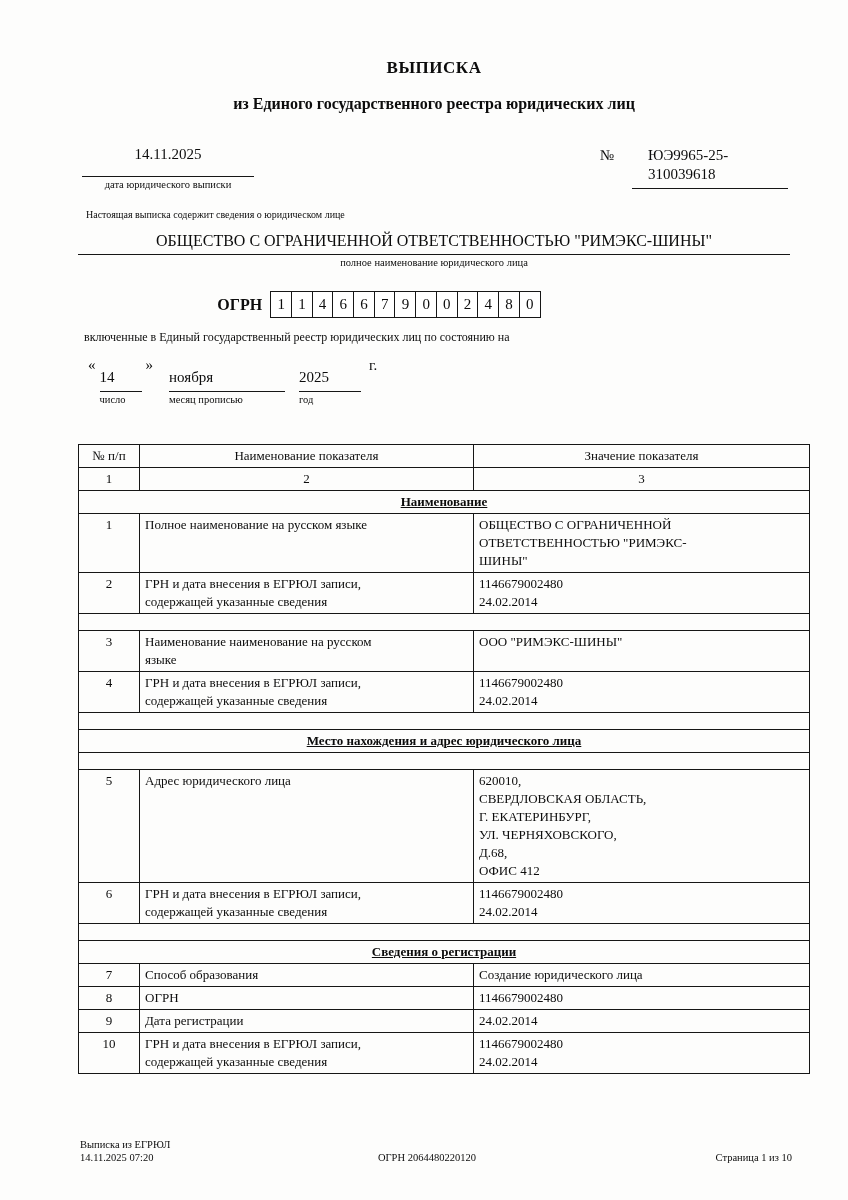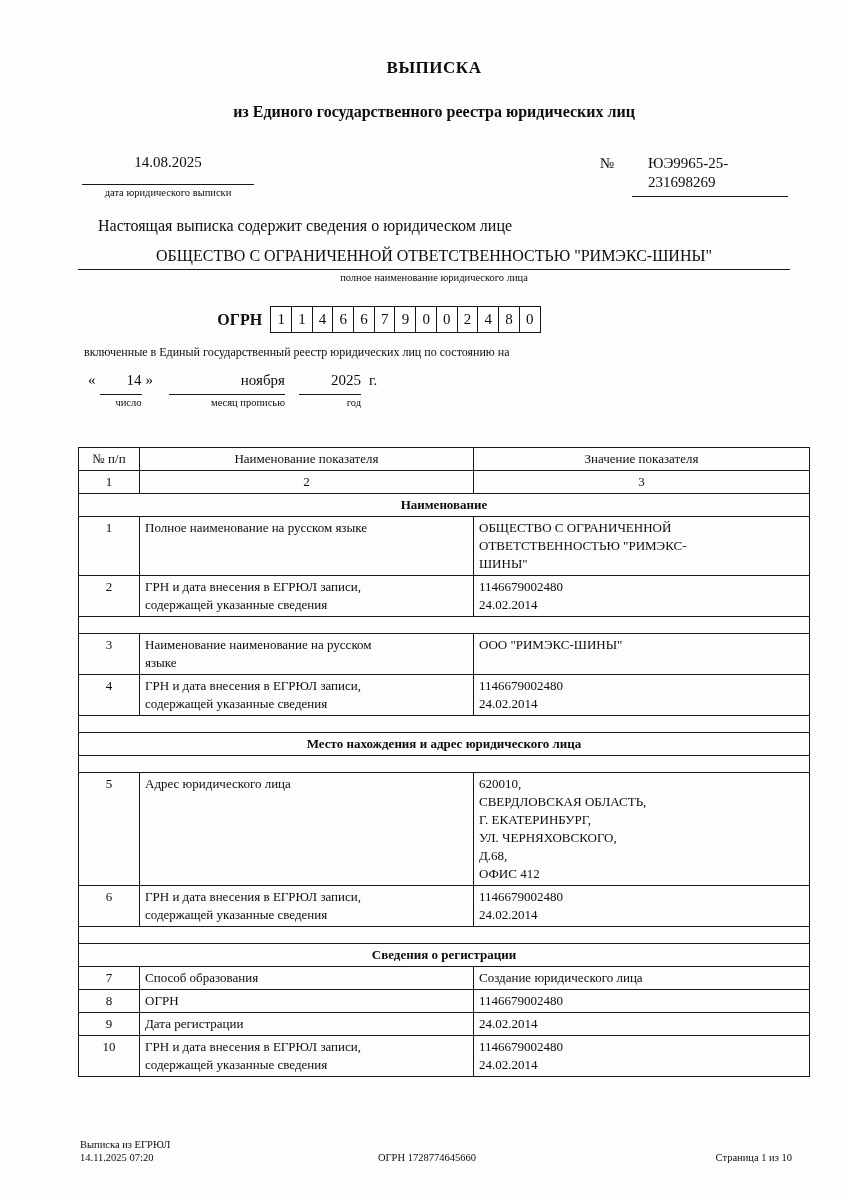--- a/index.html
+++ b/index.html
@@ -16,39 +16,39 @@
     background:#fdfdfc;
     overflow:hidden;
   }
   .content{padding:58px 58px 16px 78px;}
 
   
   .doc-title{
     text-align:center;font-weight:bold;font-size:17px;letter-spacing:.5px;
   }
   .doc-subtitle{
-    text-align:center;font-weight:bold;font-size:16px;margin-top:25px;
+    text-align:center;font-weight:bold;font-size:16px;margin-top:17px;
   }
 
   
   .meta-row{
     display:flex;justify-content:space-between;align-items:flex-start;
     margin-top:33px;
   }
   .date-block{margin-left:4px;width:172px;text-align:center;}
   .date-value{font-size:15px;padding-bottom:13px;}
   .rule{border-bottom:1.4px solid #161616;}
   .small-caption{font-size:10.5px;padding-top:2px;}
 
   .number-block{display:flex;gap:18px;margin-right:2px;}
   .number-sign{font-size:15px;padding-top:1px;}
   .number-lines{width:140px;padding-left:16px;padding-bottom:4px;font-size:15px;line-height:19px;}
 
   
-  .intro-line{margin-top:19px;font-size:16px;margin-left:20px;}
+  .intro-line{margin-top:19px;font-size:10px;margin-left:8px;}
   .company-block{margin-top:12px;text-align:center;}
   .company-name{font-size:16px;padding-bottom:4px;}
   .company-caption{font-size:10.5px;padding-top:2px;}
 
   
   .ogrn-row{
     display:flex;justify-content:center;align-items:center;
     margin-top:23px;margin-right:110px;
   }
   .ogrn-label{font-weight:bold;font-size:16px;margin-right:8px;}
@@ -61,42 +61,42 @@
   .ogrn-box:first-child{margin-left:0;}
 
   .included-line{margin-top:12px;font-size:12px;margin-left:6px;}
 
   
   .date-words{
     display:flex;align-items:flex-start;margin-top:12px;margin-left:6px;
     font-size:15px;
   }
   .dw-quote{padding:0 4px;}
-  .dw-field{text-align:right;}
+  .dw-field{text-align:left;margin-top:12px;}
   .dw-field .dw-value{padding-bottom:5px;}
   .dw-day{width:42px;}
   .dw-month{width:116px;margin-left:12px;}
   .dw-year{width:62px;margin-left:14px;}
   .dw-suffix{margin-left:8px;}
 
   
   table.main{
     border-collapse:collapse;margin-top:39px;width:712px;
     font-size:13px;table-layout:fixed;
   }
   table.main td{
     border:1.5px solid #161616;
     padding:2px 5px;line-height:18px;vertical-align:top;
     word-wrap:break-word;
   }
   td.c-num{width:50px;text-align:center;}
   td.c-name{width:323px;}
   td.c-val{width:325px;}
   td.center{text-align:center;}
-  td.section-cell{font-weight:bold;text-align:center;}
+  td.section-cell{font-weight:bold;text-align:center;text-decoration:underline;}
   tr.spacer-row td{
     border-top:1.5px solid #161616;border-bottom:1.5px solid #161616;
     height:16px;padding:0;
   }
   .preline{white-space:pre-line;}
 
   
   .footer{
     position:absolute;left:80px;right:56px;top:1138px;
     display:flex;justify-content:space-between;align-items:flex-end;
@@ -109,28 +109,28 @@
 <body>
 
 <div class="page">
   <div class="content">
 
     <div class="doc-title">ВЫПИСКА</div>
     <div class="doc-subtitle">из Единого государственного реестра юридических лиц</div>
 
     <div class="meta-row">
       <div class="date-block">
-        <div class="date-value rule">14.08.2025</div>
+        <div class="date-value rule">14.11.2025</div>
         <div class="small-caption">дата юридического выписки</div>
       </div>
       <div class="number-block">
         <div class="number-sign">№</div>
         <div class="number-lines rule">
           <div>ЮЭ9965-25-</div>
-          <div>231698269</div>
+          <div>310039618</div>
         </div>
       </div>
     </div>
 
     <div class="intro-line">Настоящая выписка содержит сведения о юридическом лице</div>
 
     <div class="company-block">
       <div class="company-name rule">ОБЩЕСТВО С ОГРАНИЧЕННОЙ ОТВЕТСТВЕННОСТЬЮ "РИМЭКС-ШИНЫ"</div>
       <div class="company-caption">полное наименование юридического лица</div>
     </div>
@@ -276,16 +276,16 @@
         </tbody>
     </table>
 
   </div>
 
   <div class="footer">
     <div class="footer-left">
       <div>Выписка из ЕГРЮЛ</div>
       <div>14.11.2025 07:20</div>
     </div>
-    <div class="footer-center">ОГРН 1728774645660</div>
+    <div class="footer-center">ОГРН 2064480220120</div>
     <div class="footer-right">Страница 1 из 10</div>
   </div>
 </div>
 
 </body></html>

